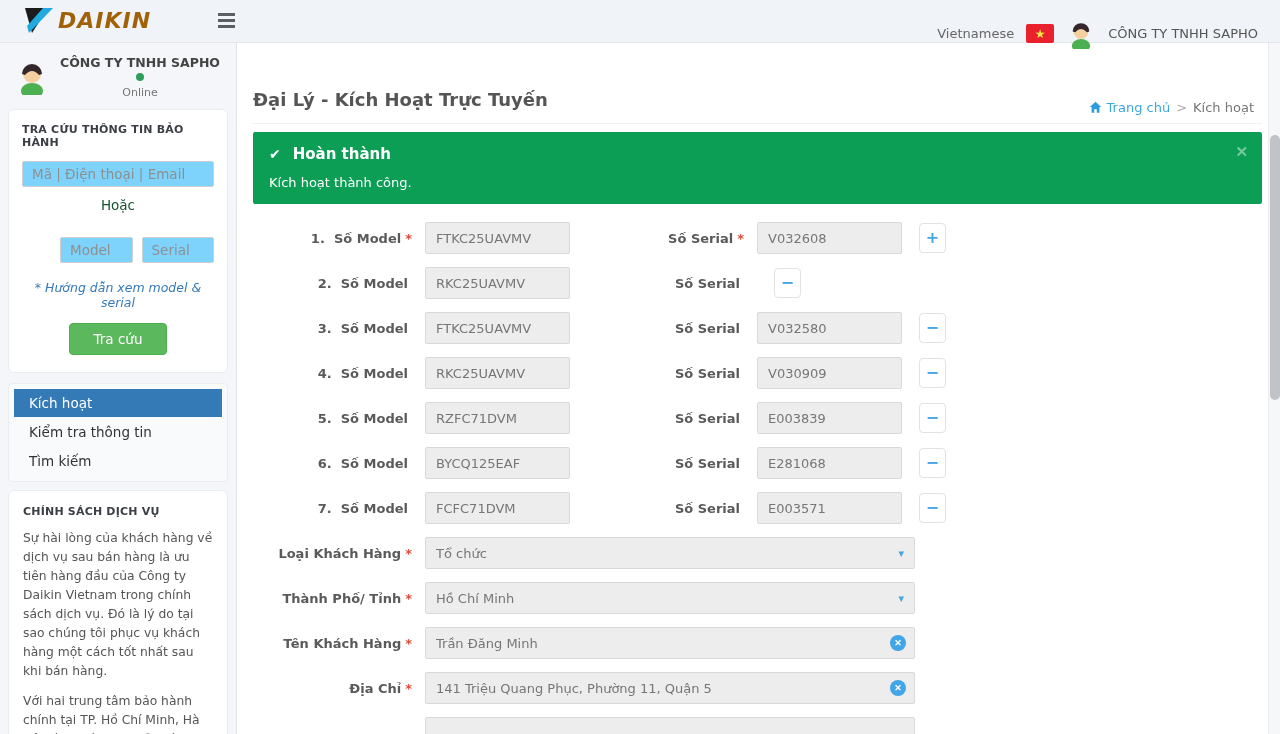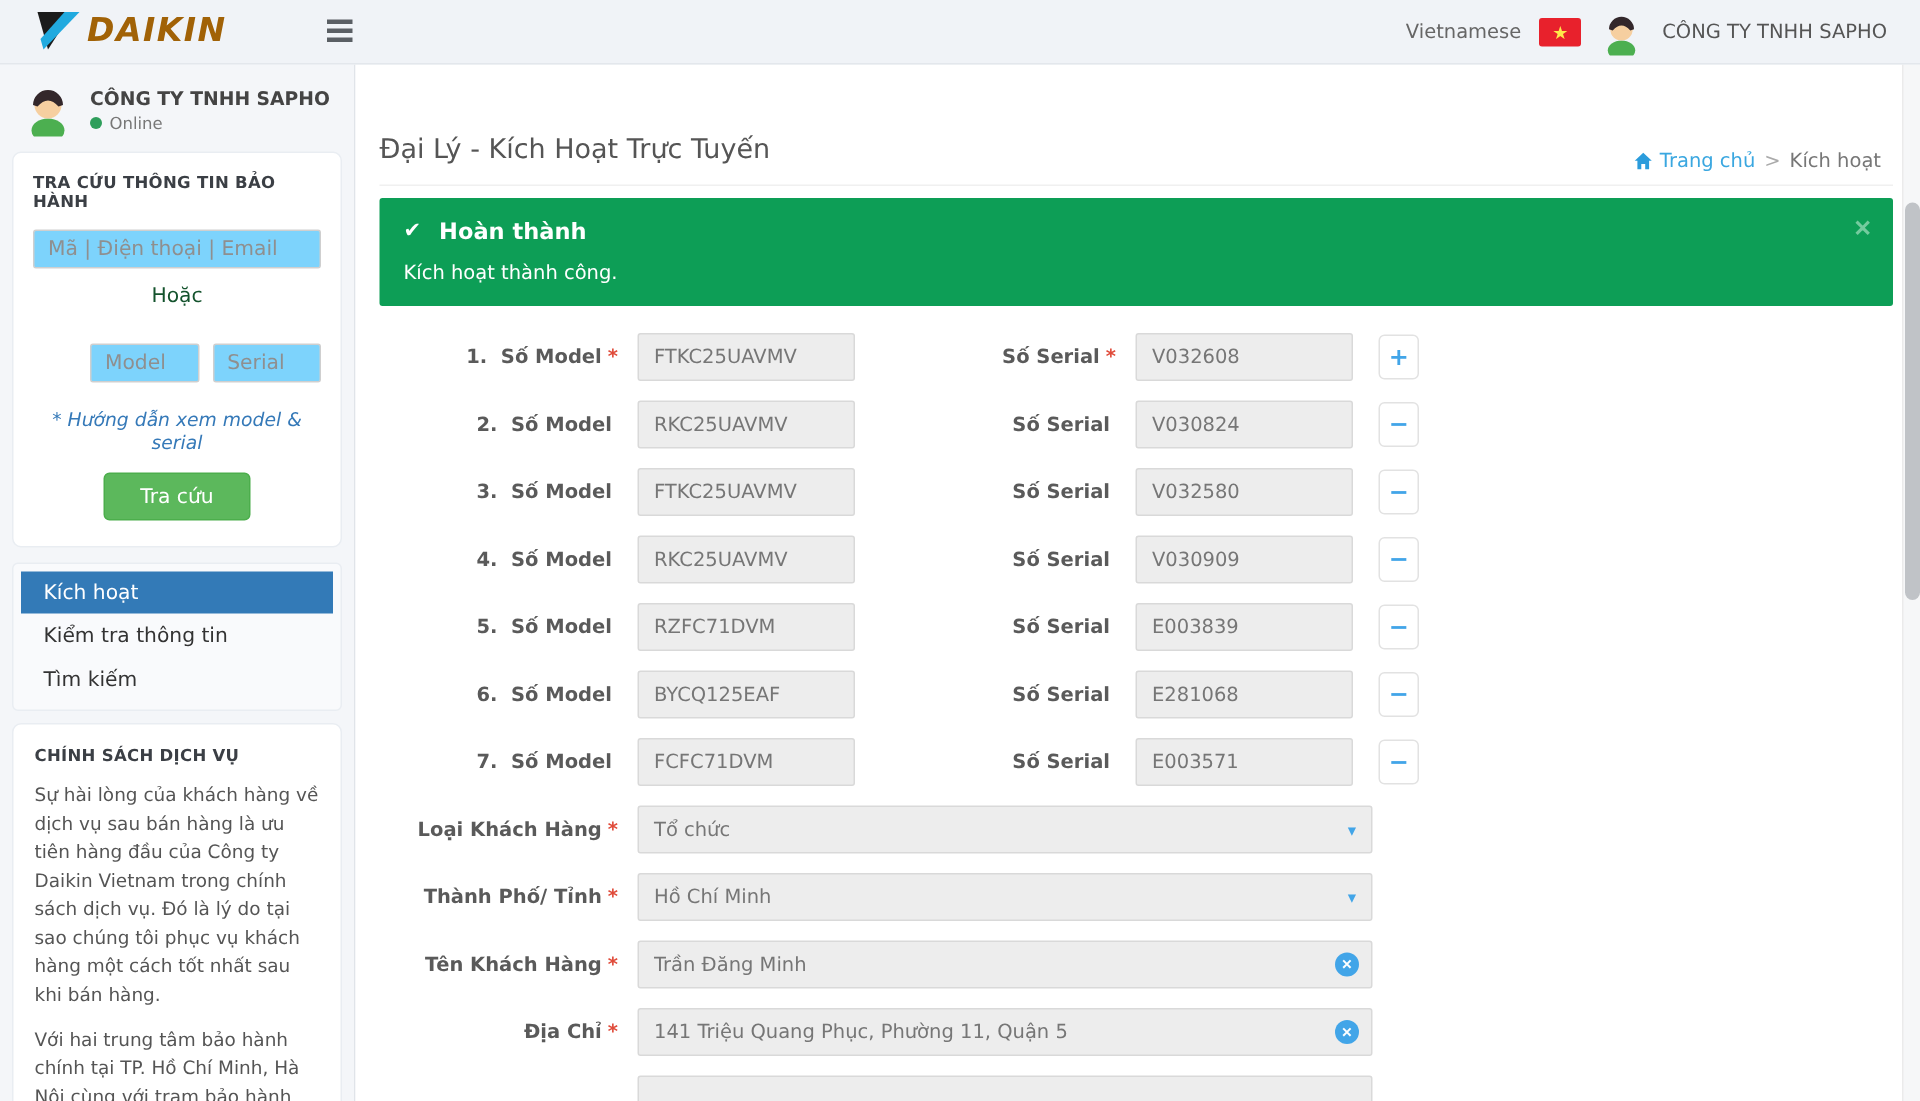--- a/index.html
+++ b/index.html
@@ -8,35 +8,35 @@
 
   
   .topbar { position:absolute; top:0; left:0; width:1280px; height:43px;
     background:#f0f3f7; border-bottom:1px solid #e3e7ec; z-index:5; }
   .brand { position:absolute; left:24px; top:7px; display:flex; align-items:center; }
   .brand-text { font-size:22px; font-weight:bold; font-style:italic; color:#a16207;
     letter-spacing:1px; margin-left:4px; }
   .hamburger { position:absolute; left:216px; top:13px; width:20px; height:17px;
     border:none; background:transparent; cursor:pointer; }
   .hamburger i { display:block; width:17px; height:3px; background:#5a5f64; margin:0 auto 3px; }
-  .top-right { position:absolute; right:22px; top:0; height:43px; display:flex;
+  .top-right { position:absolute; right:22px; top:12px; height:43px; display:flex;
     align-items:center; gap:12px; }
   .lang-label { font-size:13px; color:#666; }
   .flag { width:28px; height:19px; background:#e8212c; display:flex; align-items:center;
     justify-content:center; color:#ffe94a; font-size:12px; border-radius:2px; }
   .user-name { font-size:13px; color:#555; }
   .avatar { width:30px; height:30px; }
 
   
   .sidebar { position:absolute; top:43px; left:0; width:237px; height:691px;
     background:#f4f6f9; border-right:1px solid #e0e4e9; overflow:hidden; }
   .profile { display:flex; align-items:center; padding:12px 14px 10px; gap:10px; }
   .profile .avatar { width:36px; height:36px; }
   .profile-name { font-size:12.5px; font-weight:bold; color:#444; }
-  .profile-status { font-size:11px; color:#777; margin-top:3px; display:flex; align-items:center; gap:5px; }
+  .profile-status { font-size:11px; color:#777; margin-top:3px; display:flex; align-items:center; gap:5px;flex-direction:column; }
   .dot { width:8px; height:8px; border-radius:50%; background:#2e9e5b; display:inline-block; }
 
   .card { background:#fff; border:1px solid #e9edf2; border-radius:6px; margin:0 8px 8px; }
   .lookup { padding:13px 13px 15px; }
   .side-heading { font-size:11px; font-weight:bold; color:#3b3f45; letter-spacing:.2px; }
   .s-input { width:100%; height:26px; background:#7dd3fc; border:1px solid #cfcfcf;
     border-radius:2px; padding:0 9px; font-size:13.5px; color:#666;
     font-family:inherit; margin-top:12px; }
   .s-input::placeholder { color:#8f8f8f; }
   .or-label { text-align:center; font-size:13.5px; color:#14532d; margin:10px 0 12px; }
@@ -56,21 +56,21 @@
   .policy p { font-size:12.3px; color:#555; line-height:1.55; margin-top:11px; }
 
   
   .main { position:absolute; top:43px; left:237px; width:1031px; height:691px;
     background:#fff; padding:0 6px 0 16px; }
   .breadcrumb { position:absolute; top:57px; right:14px; font-size:13px; color:#777;
     display:flex; align-items:center; gap:6px; }
   .breadcrumb .home-link { color:#3aa7e0; text-decoration:none; display:flex; align-items:center; gap:5px; }
   .breadcrumb .sep { color:#aaa; }
   .page-header { padding-top:46px; padding-bottom:13px; border-bottom:1px solid #f0f0f0; }
-  .page-title { font-size:18px; font-weight:normal; color:#555; }
+  .page-title { font-size:18px; font-weight:bold; color:#555; }
 
   .alert { position:relative; margin-top:8px; background:#0d9e56; border-radius:2px;
     color:#fff; padding:13px 16px 15px; height:72px; }
   .alert-title { font-size:15px; font-weight:bold; display:flex; align-items:center; gap:12px; }
   .alert-check { font-size:14px; }
   .alert-msg { font-size:13px; margin-top:12px; }
   .alert-close { position:absolute; right:14px; top:11px; background:none; border:none;
     color:#74cb9e; font-size:15px; font-weight:bold; cursor:pointer; }
 
   .form { margin-top:18px; }
@@ -200,21 +200,20 @@
       <input class="box model-input" value="FTKC25UAVMV" style="">
       <div class="flabel slabel"><span>Số Serial</span><span class="req">*</span></div>
       <input class="box serial-input" value="V032608" style="">
       <button class="row-btn">+</button>
     </div>
 
     <div class="frow">
       <div class="flabel"><span>2.</span>&nbsp;&nbsp;<span>Số Model</span><span class="req"></span></div>
       <input class="box model-input" value="RKC25UAVMV" style="">
       <div class="flabel slabel"><span>Số Serial</span><span class="req"></span></div>
-      <input class="box serial-input" value="V030824" style="">
       <button class="row-btn">−</button>
     </div>
 
     <div class="frow">
       <div class="flabel"><span>3.</span>&nbsp;&nbsp;<span>Số Model</span><span class="req"></span></div>
       <input class="box model-input" value="FTKC25UAVMV" style="">
       <div class="flabel slabel"><span>Số Serial</span><span class="req"></span></div>
       <input class="box serial-input" value="V032580" style="">
       <button class="row-btn">−</button>
     </div>

